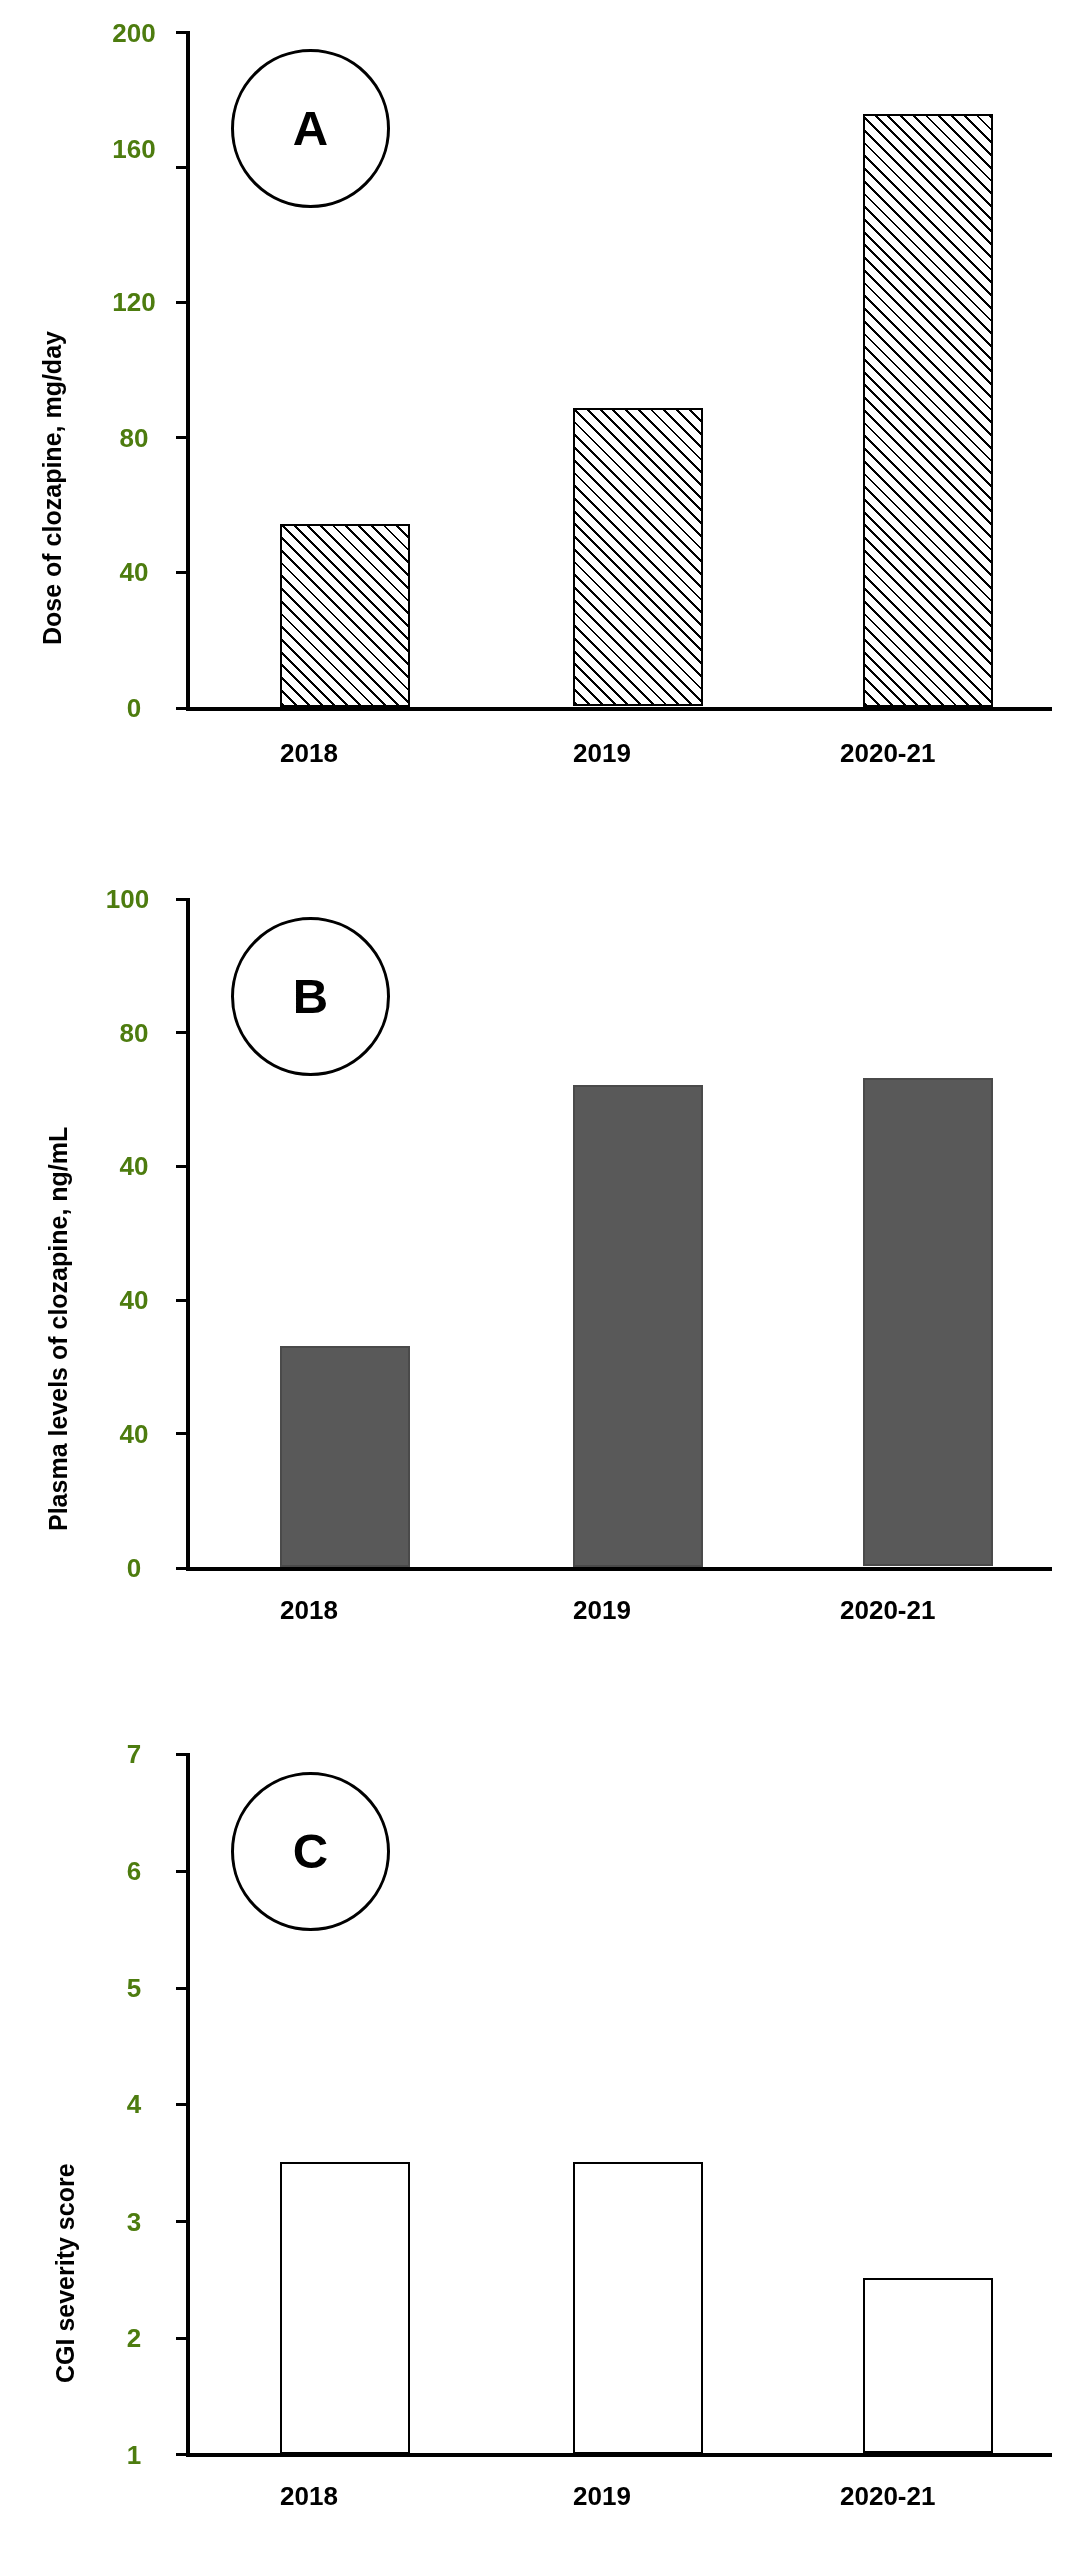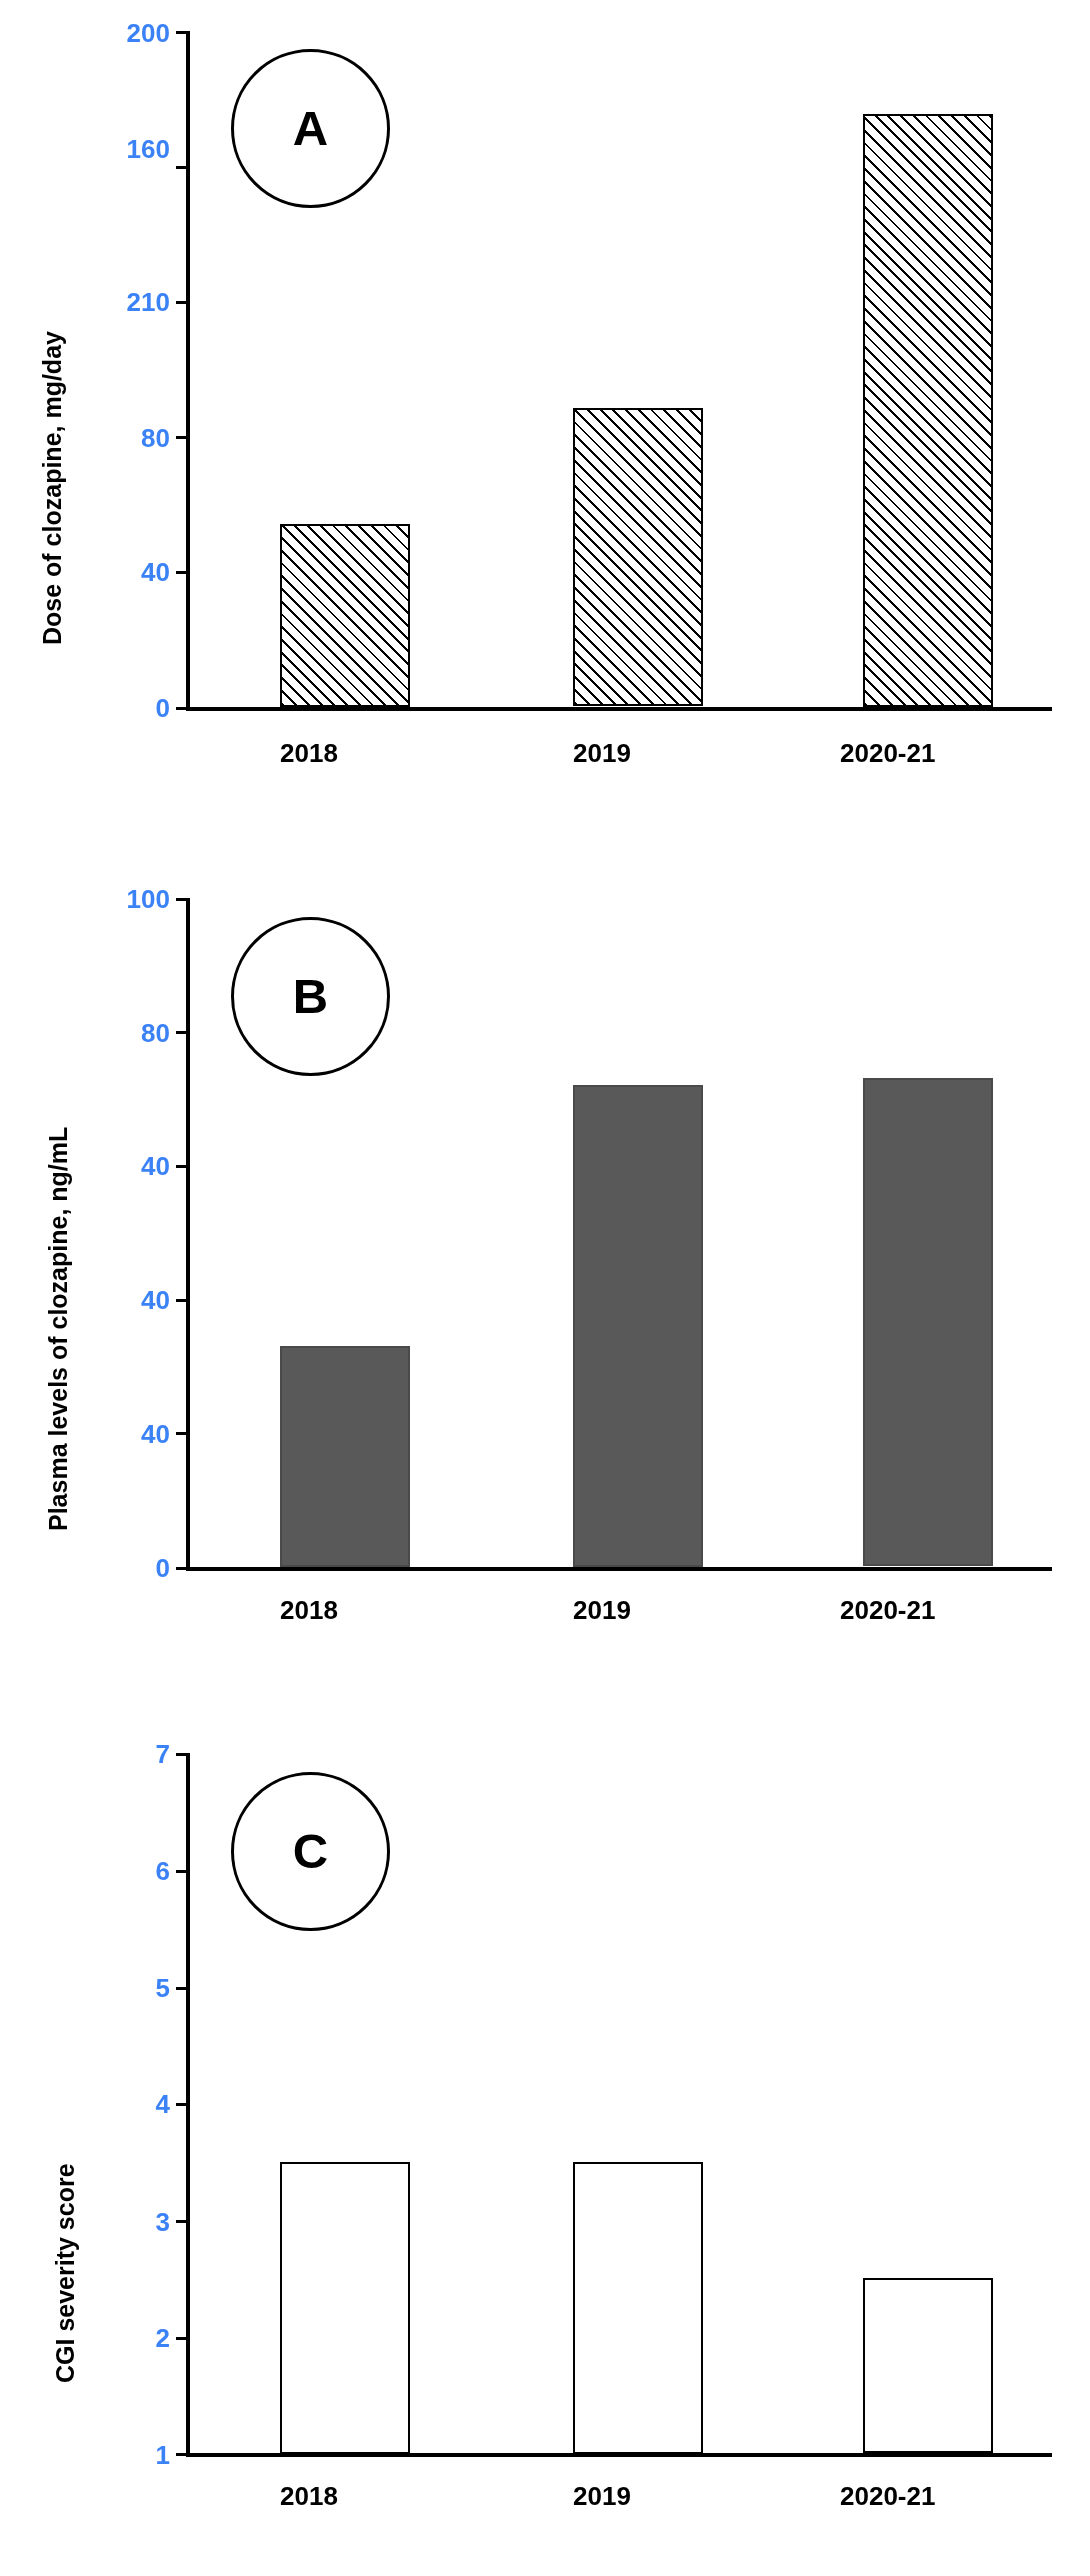--- a/index.html
+++ b/index.html
@@ -39,23 +39,23 @@
     position: absolute;
     background: #000000;
     width: 10.4px;
     height: 3.3px;
   }
 
   .ytick-label {
     position: absolute;
     font-size: 26px;
     font-weight: bold;
-    text-align: right;
+    text-align: center;
     line-height: 26px;
-    color: #3b82f6;
+    color: #4d7c0f;
     white-space: nowrap;
   }
 
   .xtick-label {
     position: absolute;
     font-size: 26px;
     font-weight: bold;
     line-height: 29px;
     color: #000;
     white-space: nowrap;
@@ -125,21 +125,21 @@
     <div class="tick" style="left:176px; top:707px;"></div>
     <div class="tick" style="left:176px; top:571px;"></div>
     <div class="tick" style="left:176px; top:436px;"></div>
     <div class="tick" style="left:176px; top:301px;"></div>
     <div class="tick" style="left:176px; top:166px;"></div>
     <div class="tick" style="left:176px; top:31px;"></div>
 
     <div class="ytick-label" style="left:98px; top:695px; width:72px;">0</div>
     <div class="ytick-label" style="left:98px; top:559px; width:72px;">40</div>
     <div class="ytick-label" style="left:98px; top:425px; width:72px;">80</div>
-    <div class="ytick-label" style="left:98px; top:289px; width:72px;">210</div>
+    <div class="ytick-label" style="left:98px; top:289px; width:72px;">120</div>
     <div class="ytick-label" style="left:98px; top:136px; width:72px;">160</div>
     <div class="ytick-label" style="left:98px; top:19.5px; width:72px;">200</div>
 
     <div class="bar bar-hatch" style="left:280px; width:130px; height:183px; top:524px;"></div>
     <div class="bar bar-hatch" style="left:573px; width:130px; height:298px; top:408px;"></div>
     <div class="bar bar-hatch" style="left:863px; width:130px; height:593px; top:114px;"></div>
 
     <div class="xtick-label" style="left:280px; top:739px; width:130px;">2018</div>
     <div class="xtick-label" style="left:573px; top:739px; width:130px;">2019</div>
     <div class="xtick-label" style="left:840px; top:739px; width:176px;">2020-21</div>

